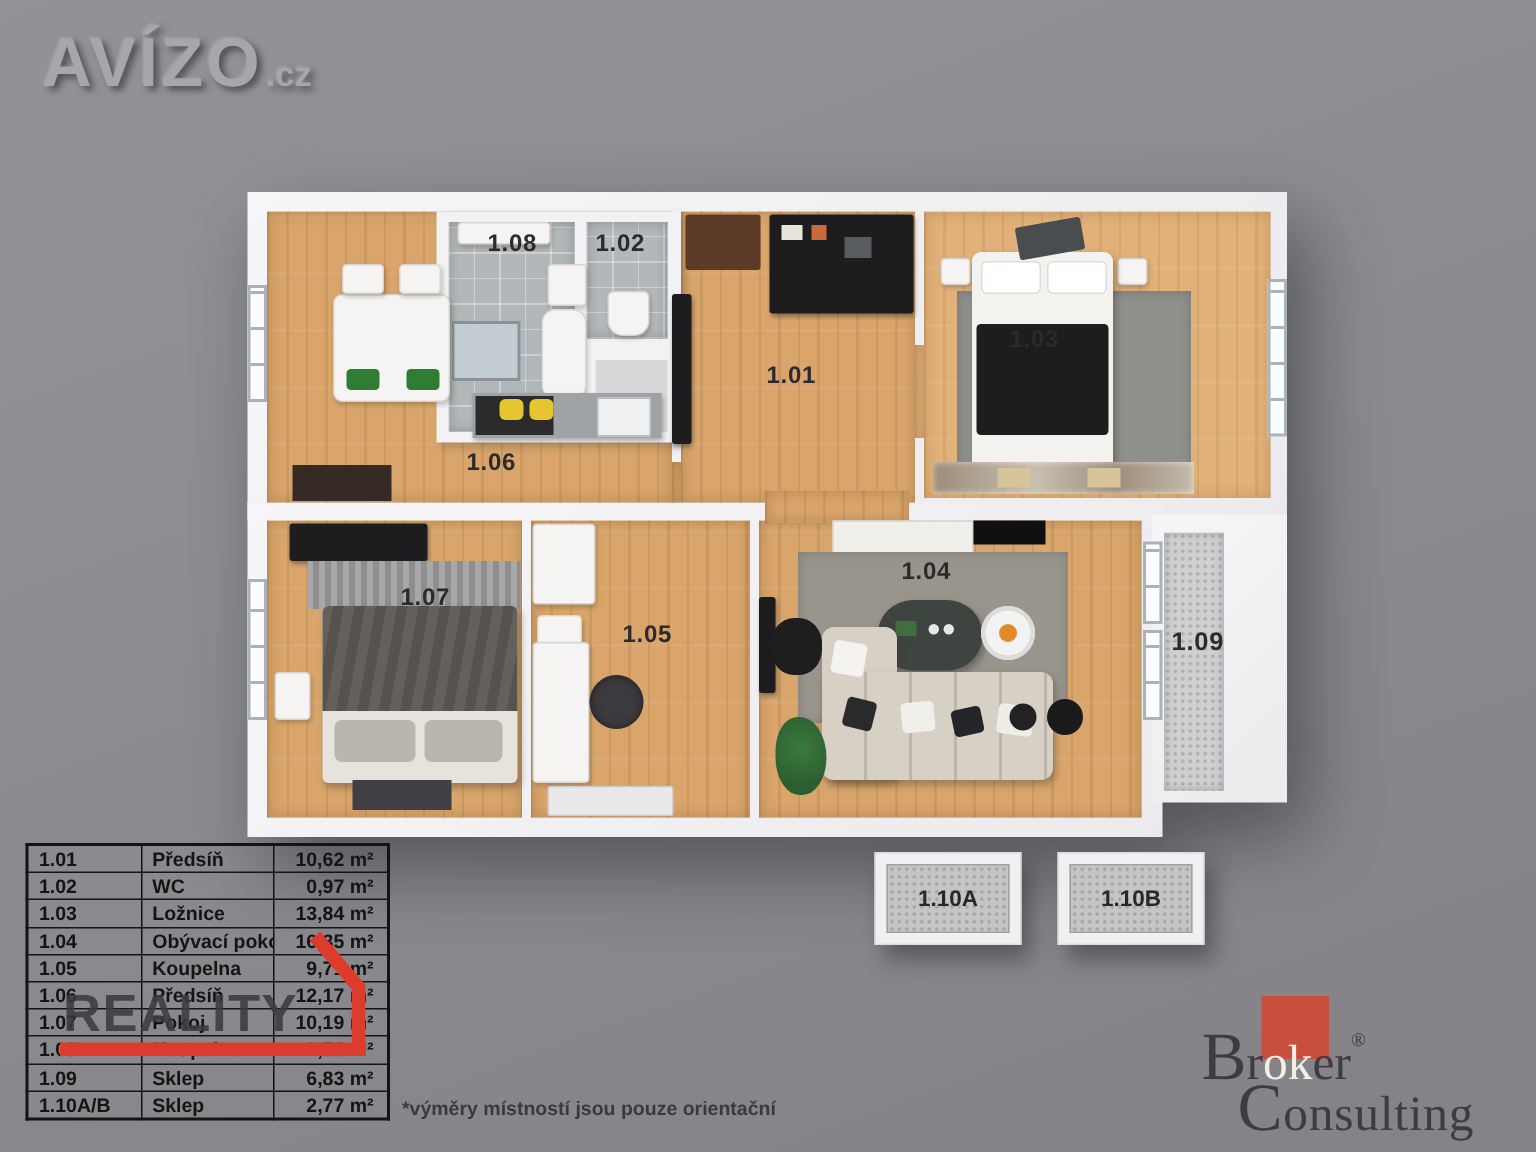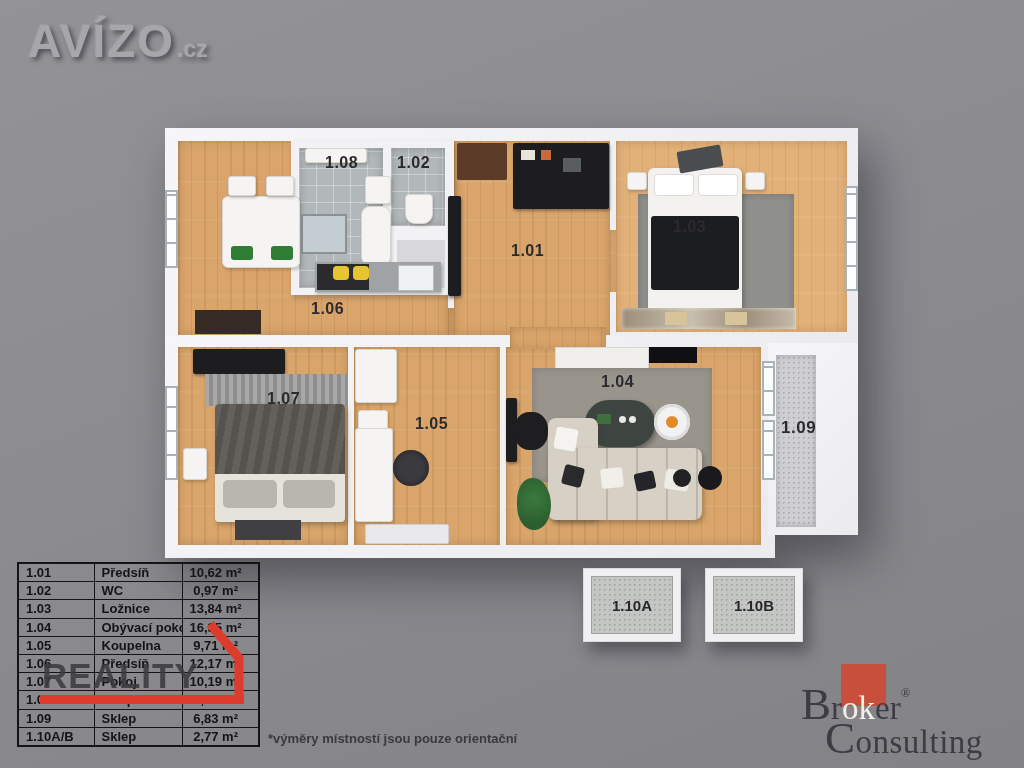--- a/index.html
+++ b/index.html
@@ -28,35 +28,35 @@
   .wall{background:#f2f2f4;}
   .window{background:#fbfcfd;border:2px solid #a9b1b9;
     background-image:repeating-linear-gradient(0deg,transparent 0 22px,#a9b1b9 22px 24px);}
   .wht{background:#f5f4f2;border:1px solid #d8d6d2;border-radius:3px;box-shadow:1px 2px 3px rgba(60,50,30,.25);}
   .dark{background:#1d1d20;border-radius:2px;box-shadow:1px 2px 3px rgba(30,30,30,.4);}
   .rlabel{position:absolute;font:600 16px "Liberation Sans",sans-serif;color:#2b2b2e;
     letter-spacing:.5px;z-index:30;}
   .rug{box-shadow:inset 0 0 8px rgba(0,0,0,.18);}
 
   
-  .storage{position:absolute;width:98px;height:74px;background:#f0f0f2;padding:16px;
+  .storage{position:absolute;width:98px;height:62px;background:#f0f0f2;padding:16px;
     box-shadow:6px 10px 14px rgba(22,22,28,.40);border:1px solid #dcdce0;box-sizing:border-box;}
   .storage .inner{position:absolute;left:7px;top:7px;right:7px;bottom:7px;
     background-color:#c4c6c4;
     background-image:radial-gradient(rgba(110,112,110,.35) 1px,transparent 1px);
     background-size:5px 5px;border:1px solid #9fa19f;
     display:flex;align-items:center;justify-content:center;
     font:600 15px "Liberation Sans",sans-serif;color:#27272a;}
 
   
   #legend{position:absolute;left:17px;top:562px;width:241px;z-index:10;
     border-collapse:collapse;table-layout:fixed;}
   #legend td{border:1.5px solid #141414;font:600 13px "Liberation Sans",sans-serif;
     color:#141414;height:17.2px;padding:0 5px 0 7px;white-space:nowrap;overflow:hidden;}
-  #legend td.area{text-align:right;padding-right:20px;}
+  #legend td.area{text-align:right;padding-right:9px;}
   #legend{border:2px solid #141414;}
 
   
   #avizo{position:absolute;left:28px;top:14px;display:flex;align-items:baseline;
     color:#a7a7ab;text-shadow:3px 3px 5px rgba(42,42,50,.65),-1px -1px 1px rgba(255,255,255,.14);}
   #avizo .big{font:800 46px "Liberation Sans",sans-serif;letter-spacing:2px;}
   #avizo .tld{font:700 23px "Liberation Sans",sans-serif;margin-left:2px;}
 
   #reality{position:absolute;left:18px;top:618px;width:215px;height:135px;z-index:20;margin-left:20px;}
   #reality .l1{position:absolute;left:4px;top:38px;font:800 35px "Liberation Sans",sans-serif;

